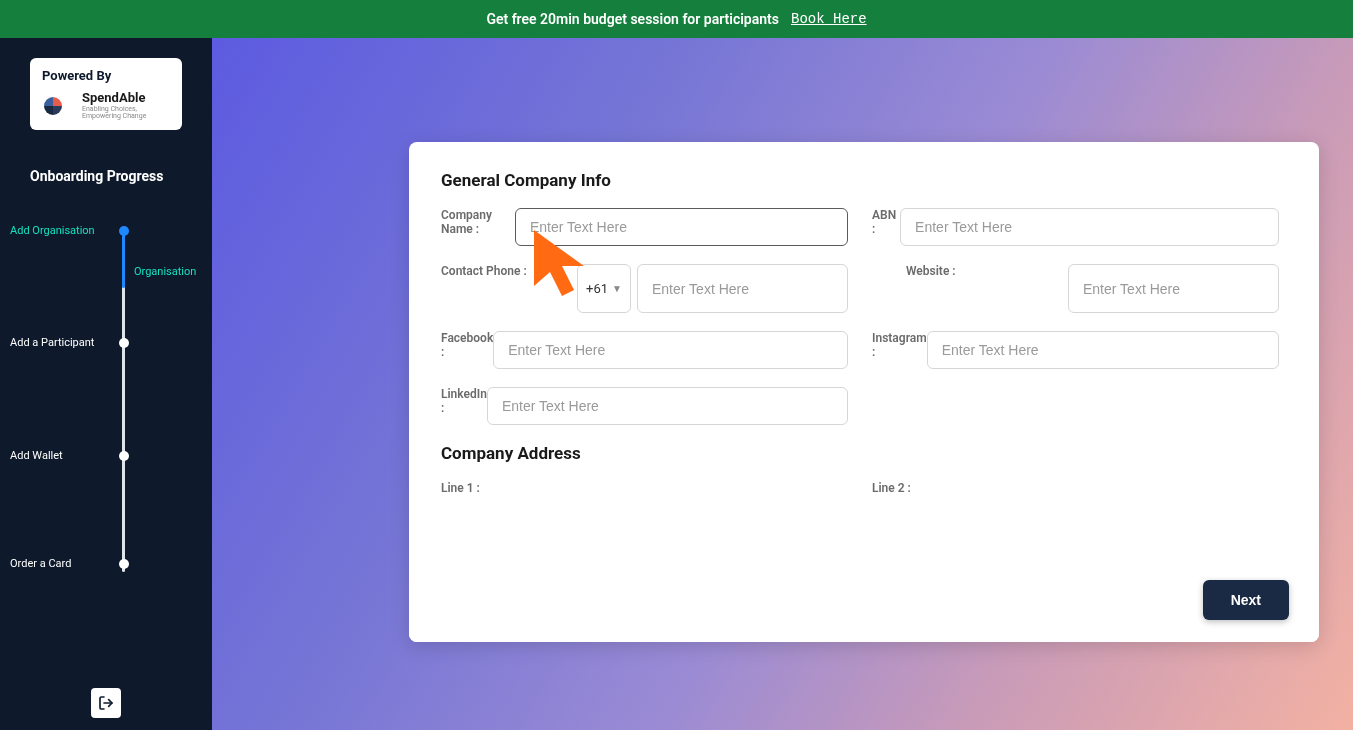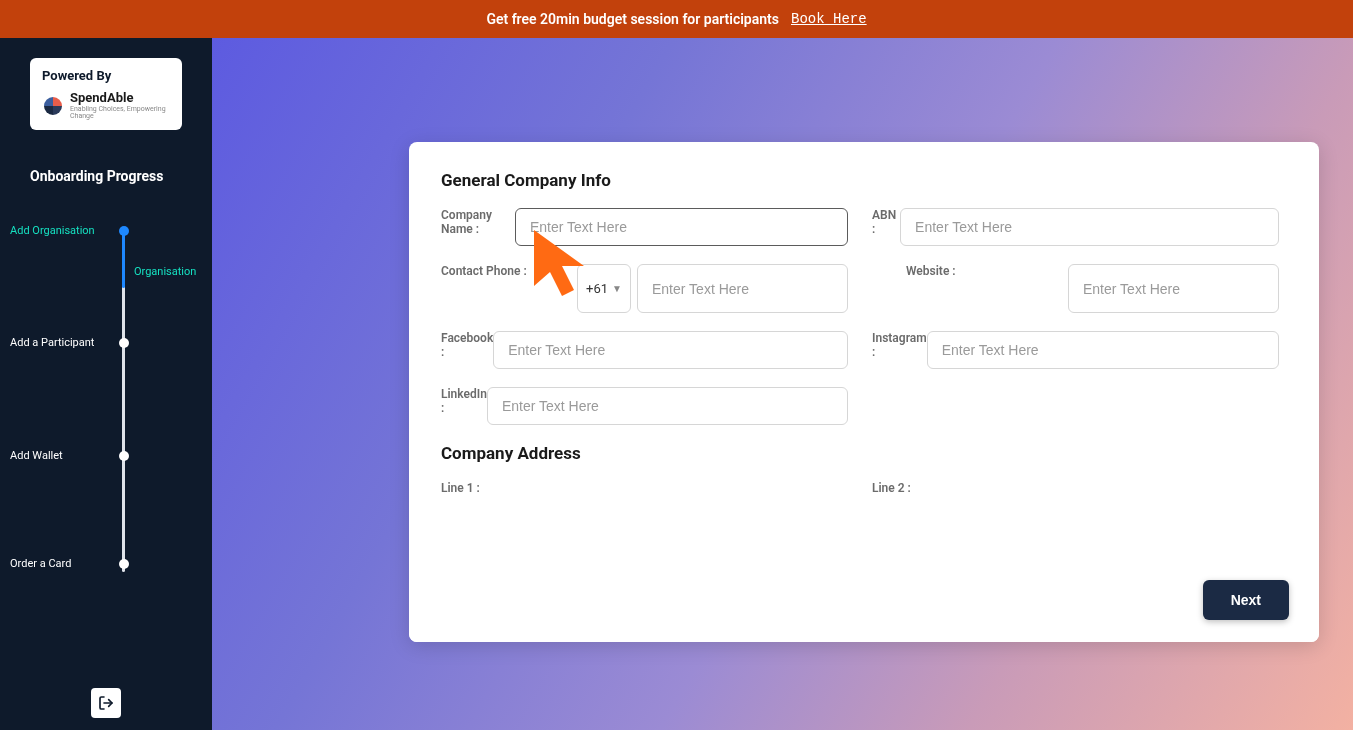--- a/index.html
+++ b/index.html
@@ -7,21 +7,21 @@
     font-family: -apple-system, BlinkMacSystemFont, "Segoe UI", Roboto, Arial, sans-serif;
     background: #fff;
     width: 1353px;
     height: 730px;
     overflow: hidden;
     position: relative;
   }
 
   
   .top-banner {
-    background: #c2410c;
+    background: #15803d;
     color: #fff;
     height: 38px;
     display: flex;
     align-items: center;
     justify-content: center;
     font-size: 14px;
     gap: 12px;
   }
   .top-banner .banner-text { font-weight: 600; }
   .top-banner a { color: #fff; text-decoration: underline; cursor: pointer; font-weight: 400; font-family: Liberation Mono, monospace; }
@@ -45,21 +45,21 @@
     position: relative;
   }
   .powered-card {
     background: #fff;
     color: #0e1a2b;
     border-radius: 6px;
     width: 152px;
     padding: 10px 12px 10px 12px;
   }
   .powered-card .pb-label { font-weight: 700; font-size: 13px; }
-  .powered-card .brand-row { display: flex; align-items: center; gap: 6px; margin-top: 8px; }
+  .powered-card .brand-row { display: flex; align-items: center; gap: 18px; margin-top: 8px; }
   .powered-card .logo-mark {
     width: 22px; height: 22px; position: relative;
   }
   .powered-card .logo-mark svg { display:block; }
   .powered-card .brand-text { display:flex; flex-direction:column; line-height:1; }
   .powered-card .brand-name { font-weight:700; font-size:13px; color:#1a1a1a; }
   .powered-card .brand-tag { font-size:7px; color:#888; margin-top:2px; }
 
   .progress-title {
     color:#fff; font-weight:700; font-size:14px; margin-top:38px; align-self:flex-start; padding-left:30px;

